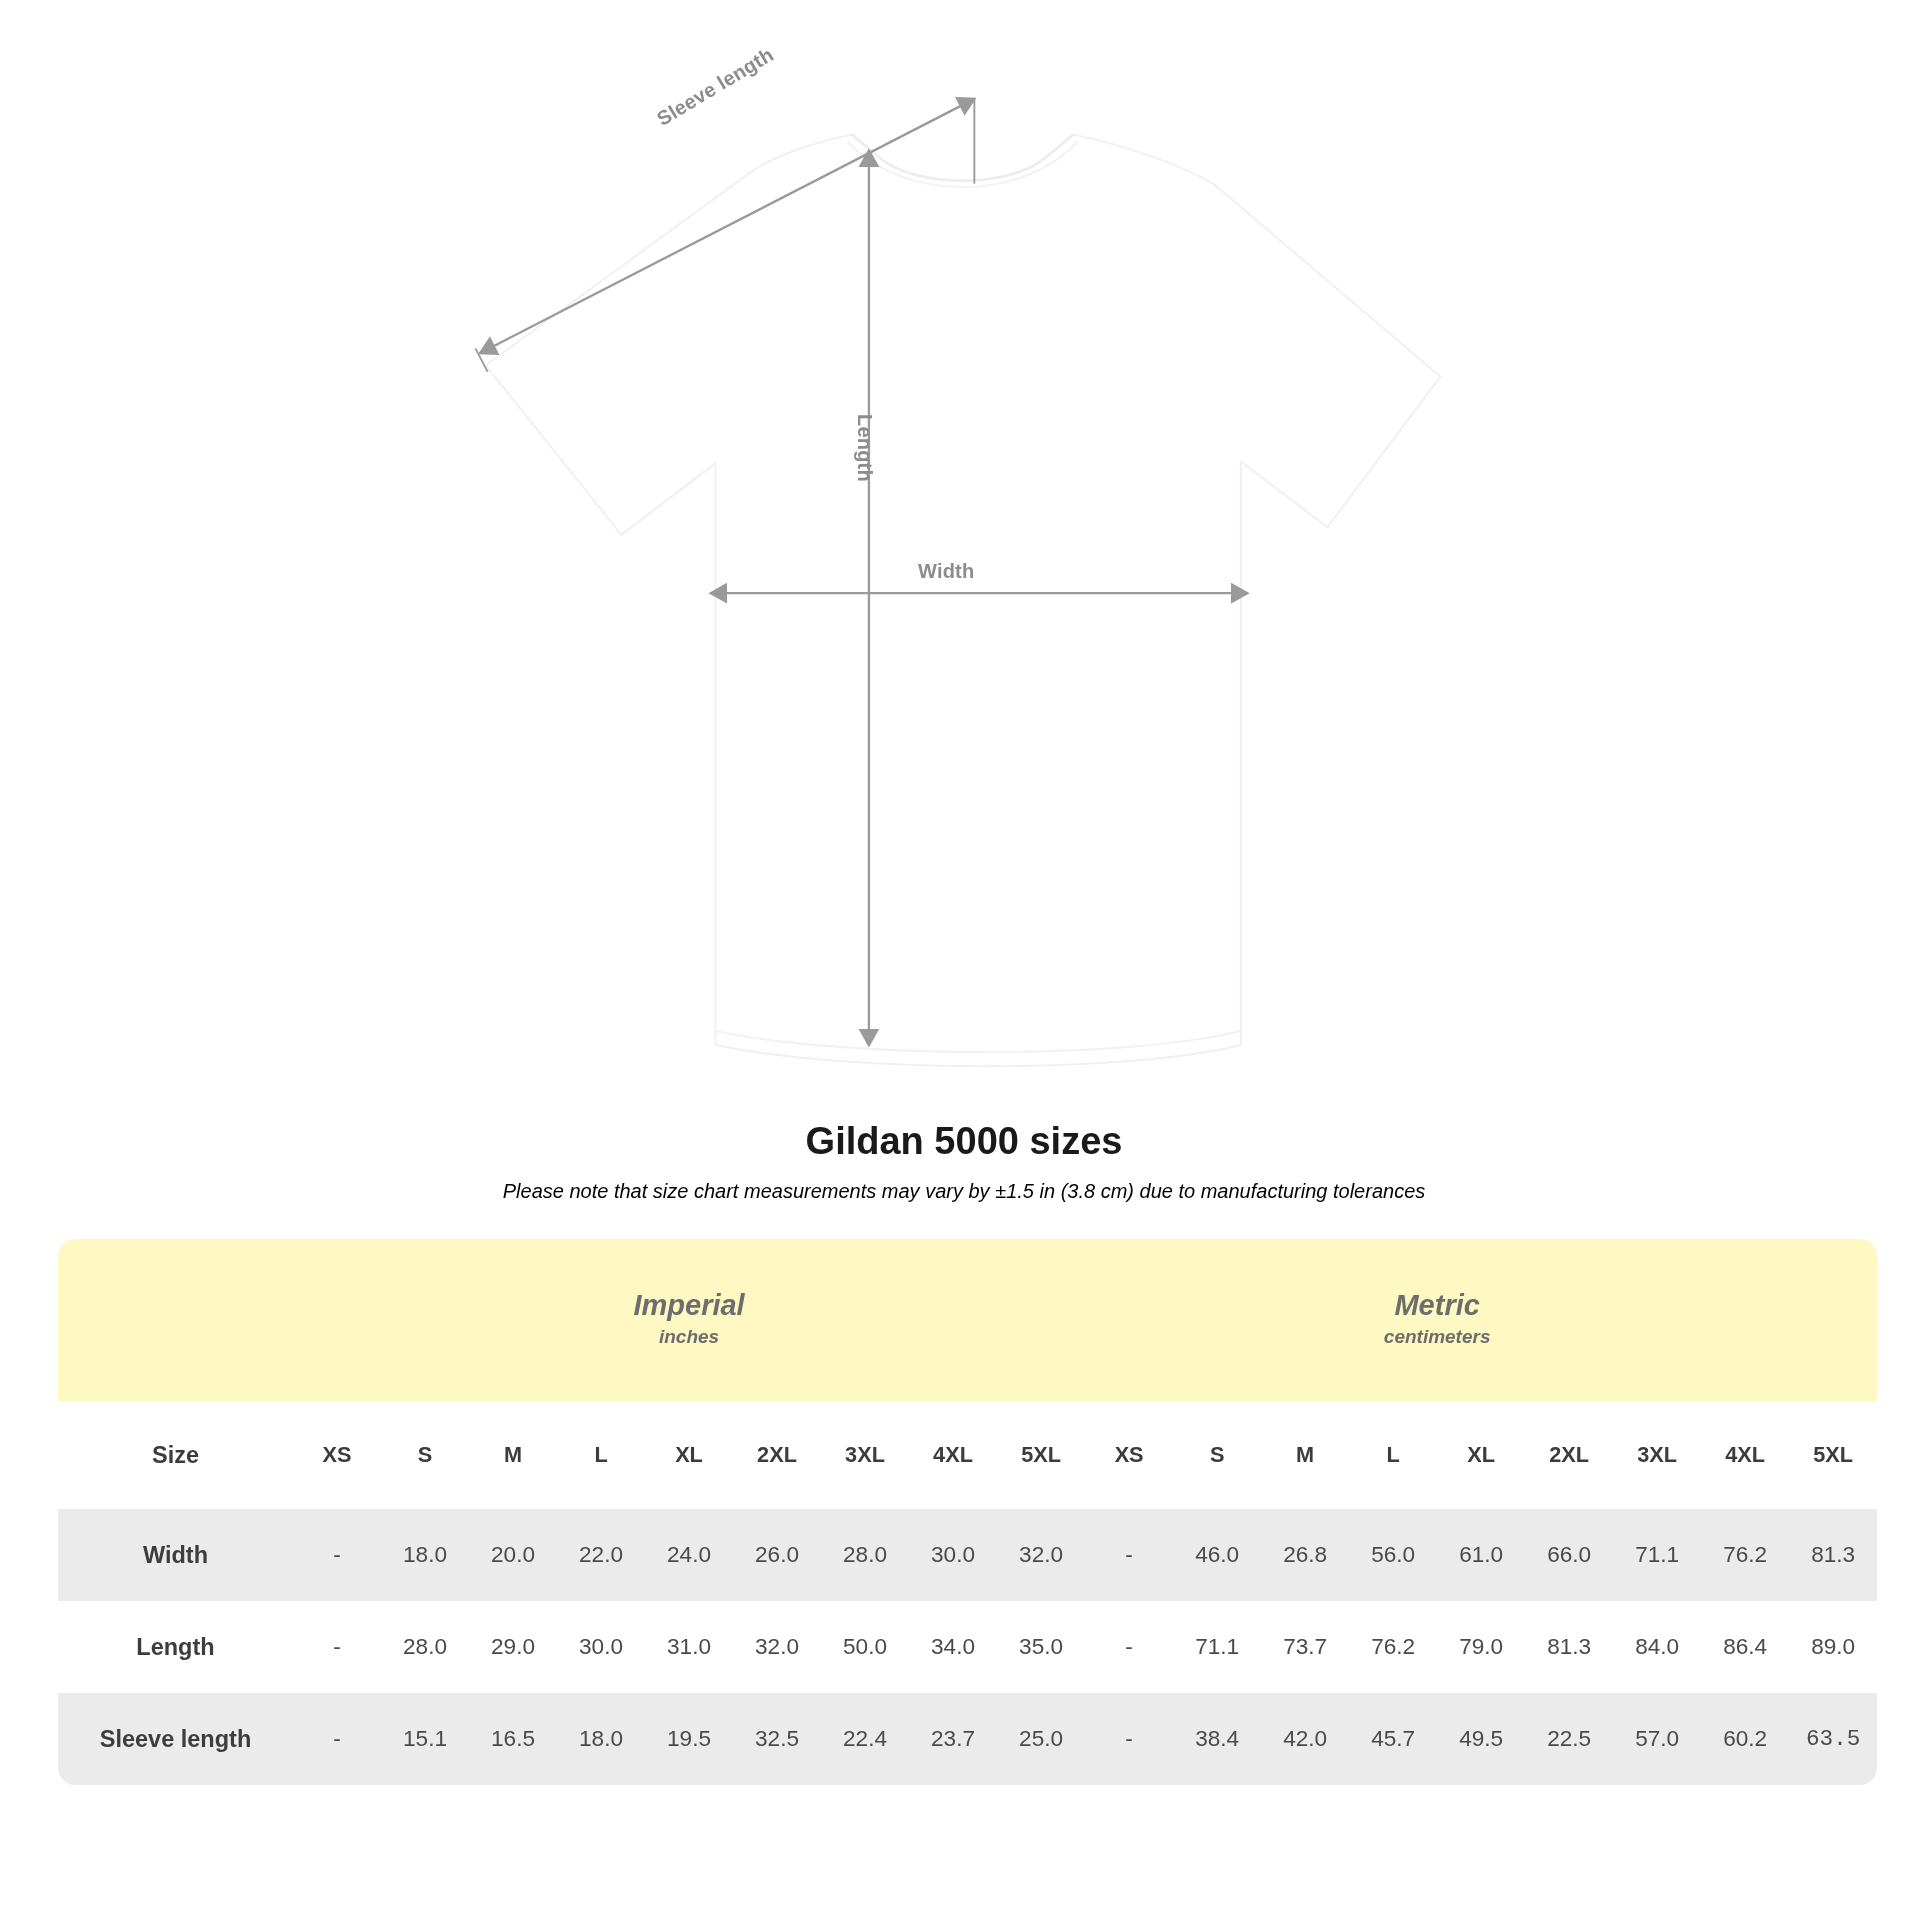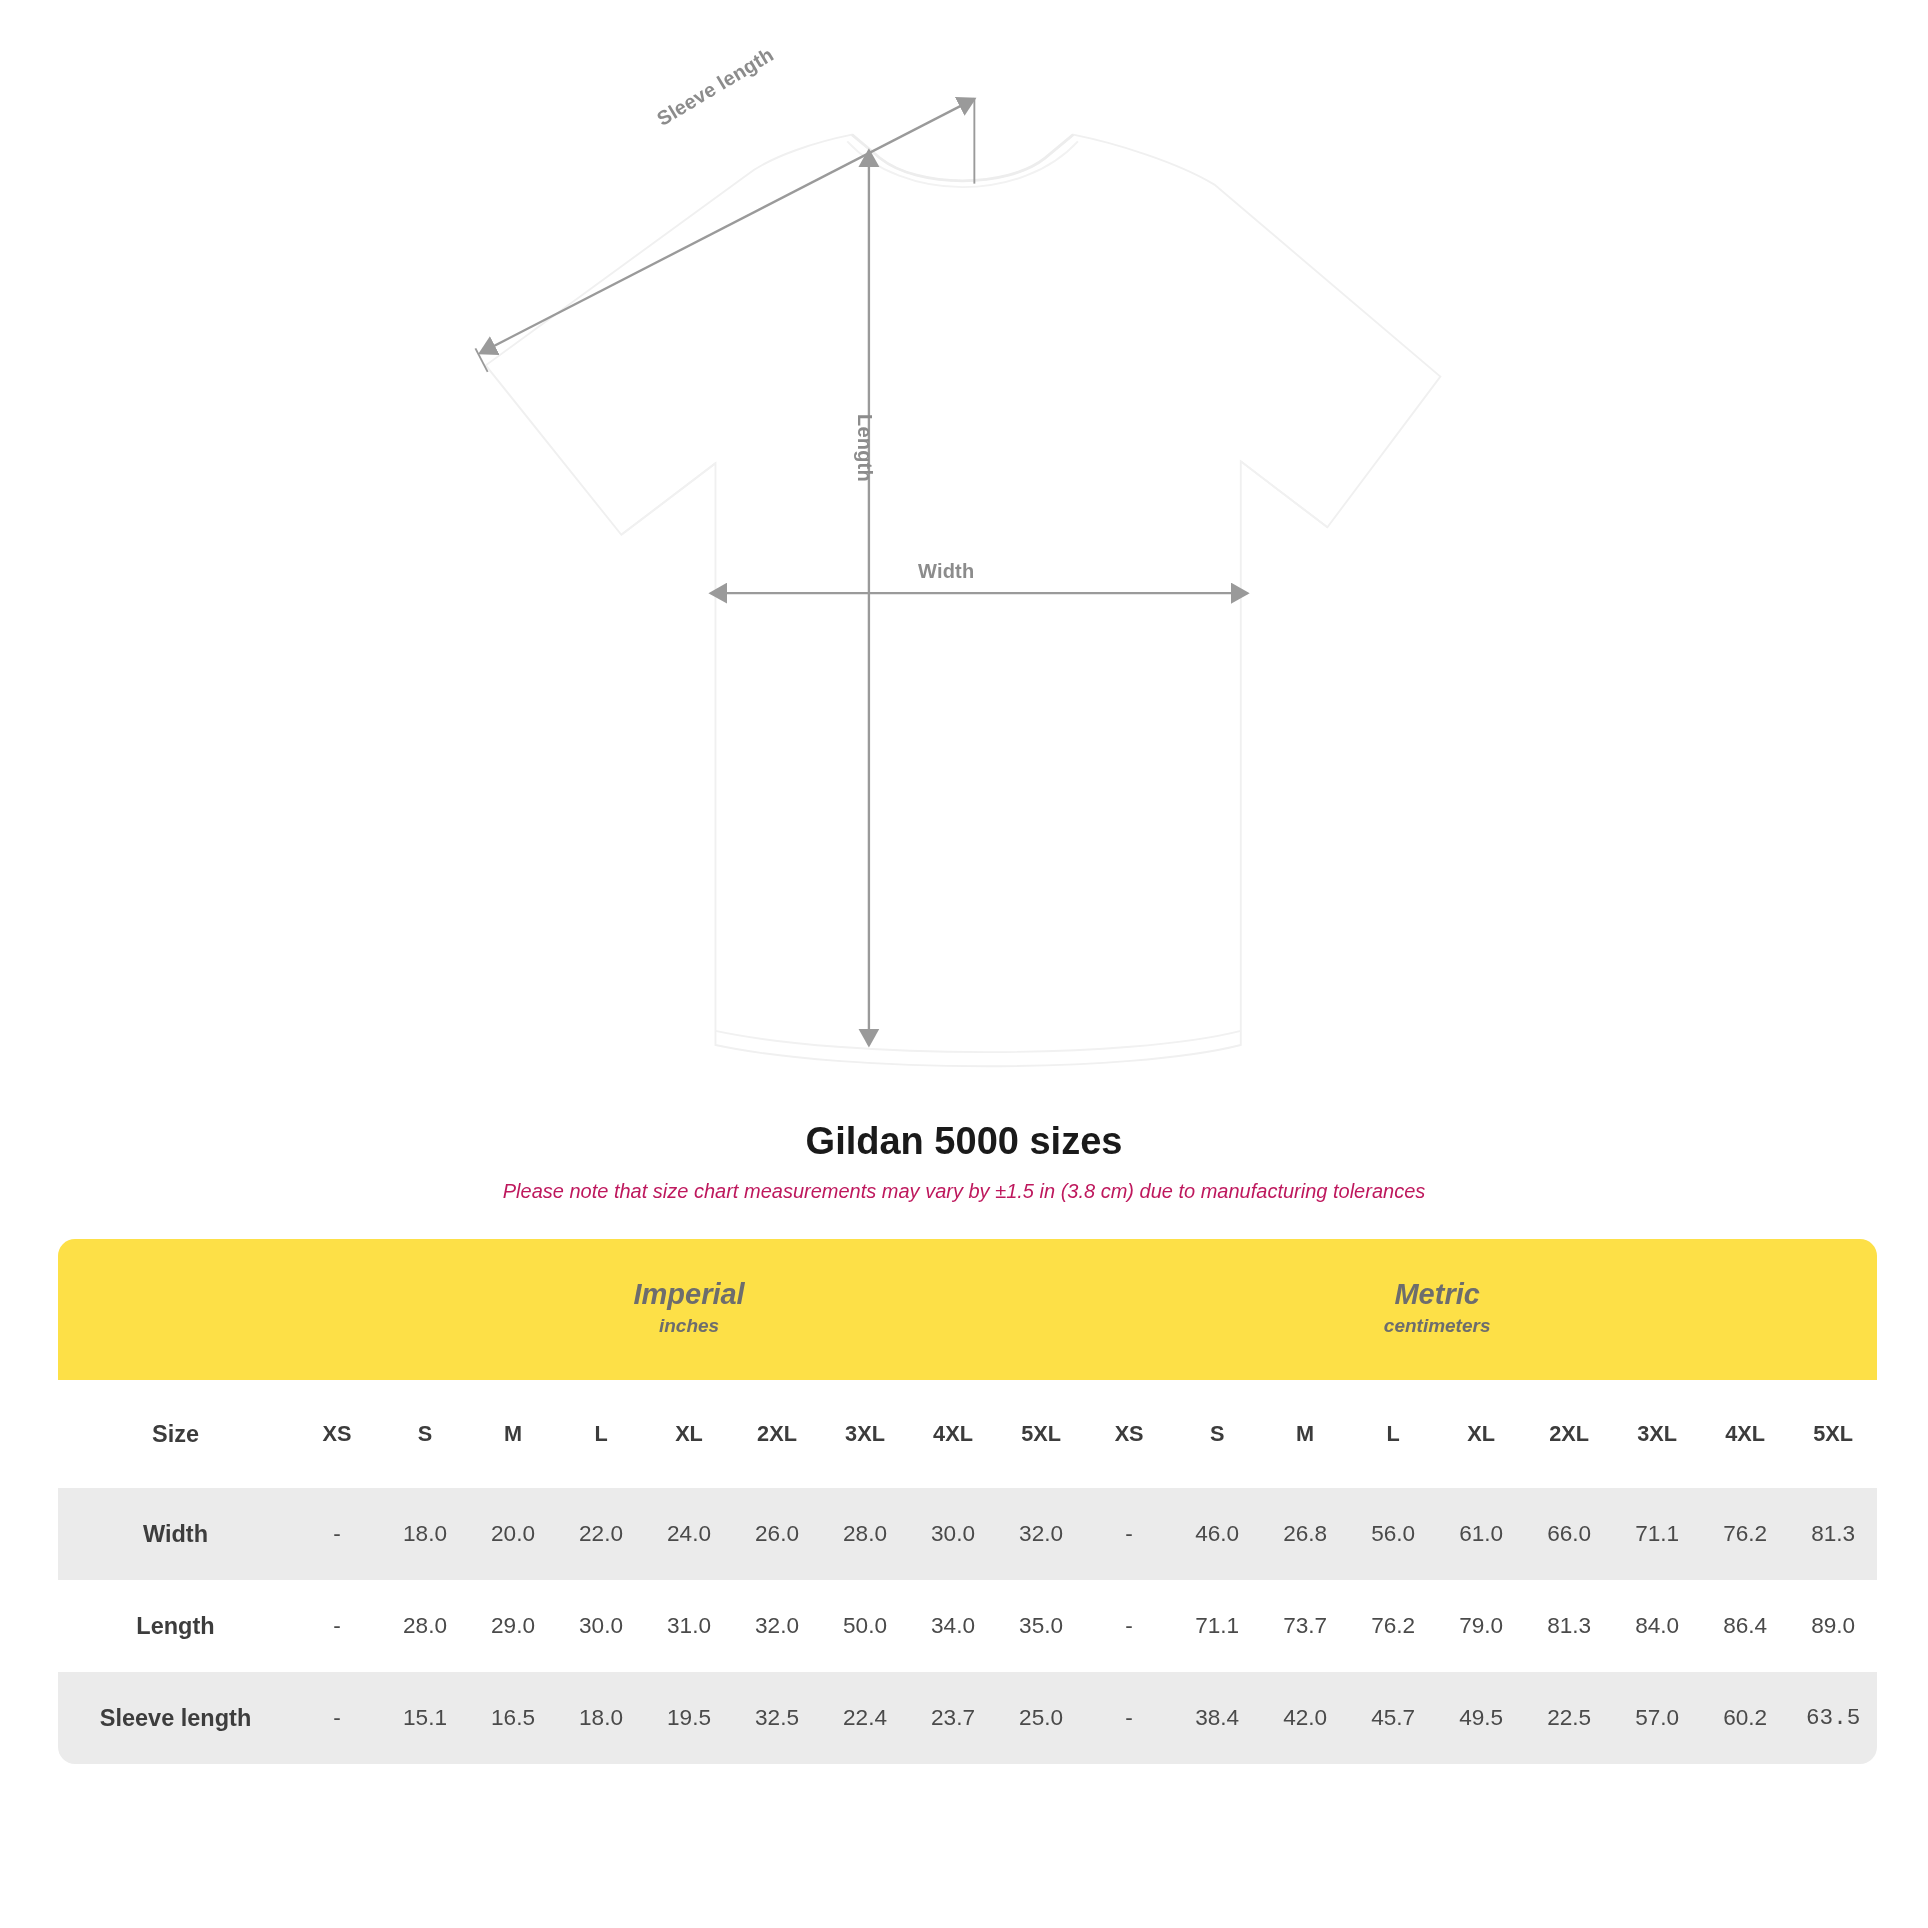--- a/index.html
+++ b/index.html
@@ -58,21 +58,21 @@
   }
   .chart-title {
     font-size: 38px;
     font-weight: bold;
     color: #1a1a1a;
     margin: 0 0 17px 0;
   }
   .chart-note {
     font-size: 20px;
     font-style: italic;
-    color: #be185d;
+    color: #000000;
     margin: 0;
   }
 
   
   .table-wrap {
     margin: 36px 58px 0 58px;
   }
   table.size-table {
     width: 1812px;
     border-collapse: collapse;
@@ -80,22 +80,22 @@
   }
   table.size-table td, table.size-table th {
     text-align: center;
     vertical-align: middle;
     font-size: 21.7px;
     color: #3c3c3c;
     padding: 0;
   }
   
   .unit-row td {
-    background: #fde047;
-    height: 141px;
+    background: #fef9c3;
+    height: 162px;
     padding: 0;
   }
   .unit-row td.blank-left {
     border-top-left-radius: 17px;
   }
   .unit-row td.blank-right {
     border-top-right-radius: 17px;
   }
   .unit-name {
     font-size: 29px;

